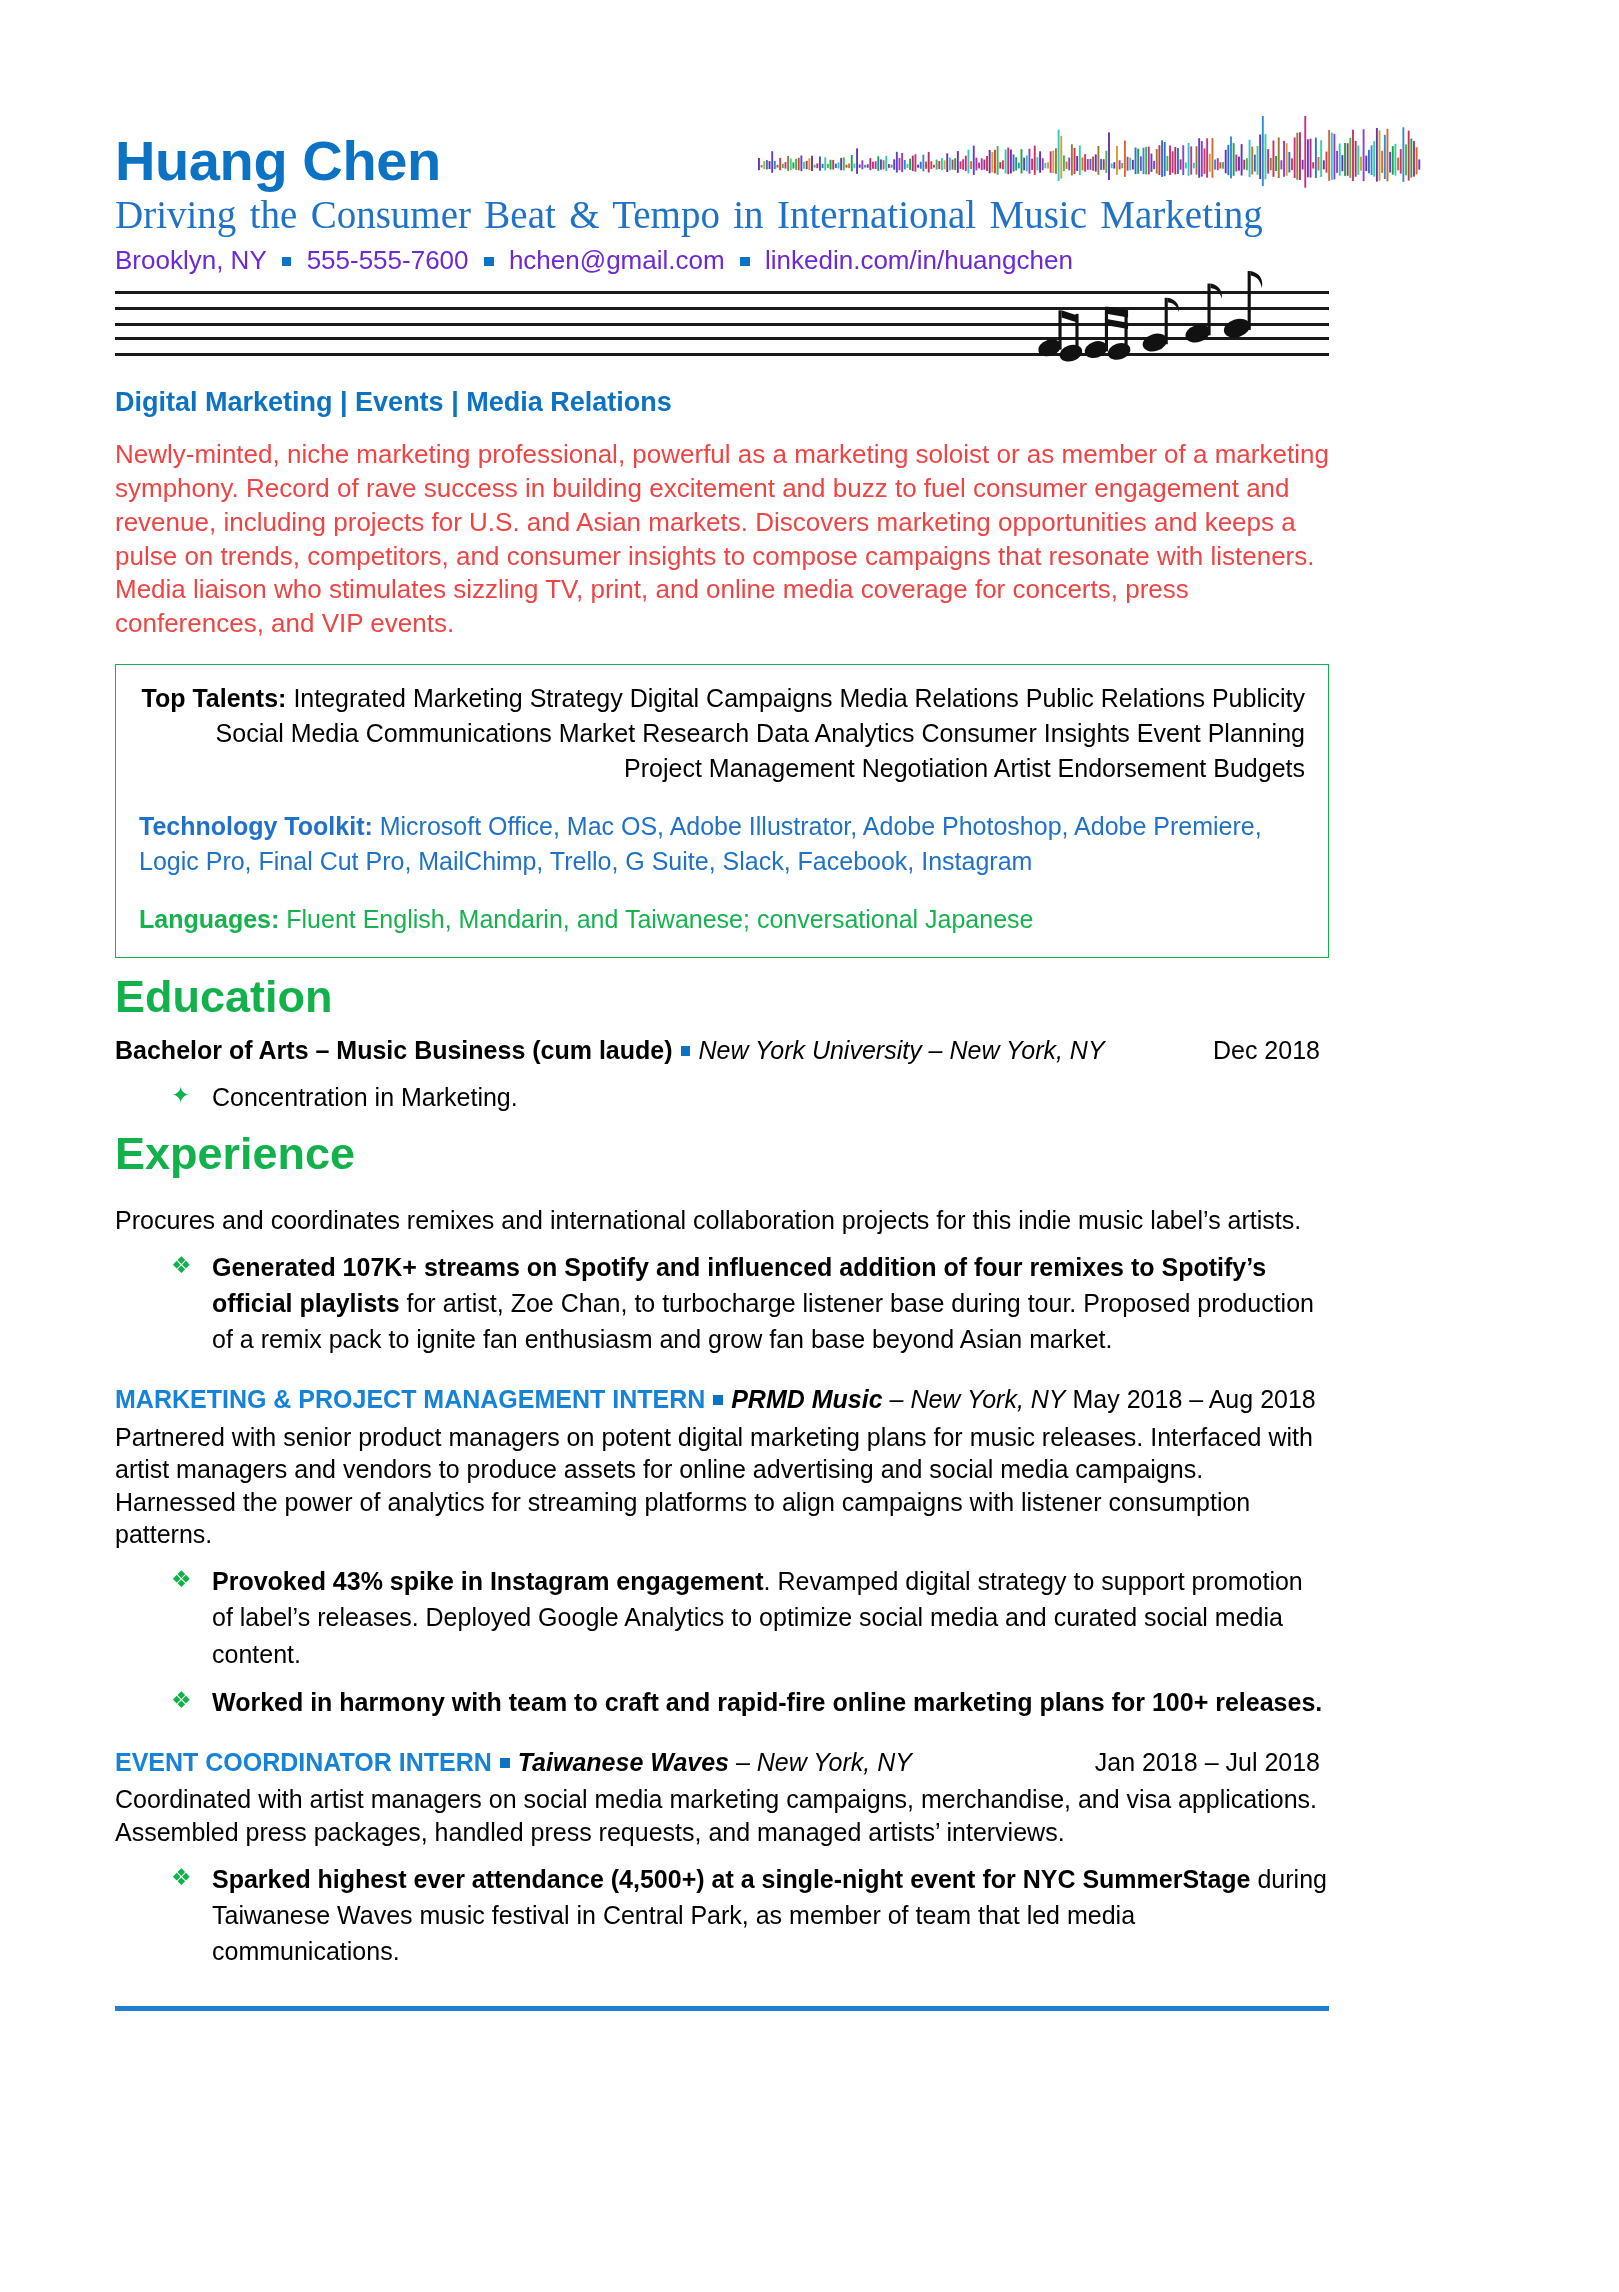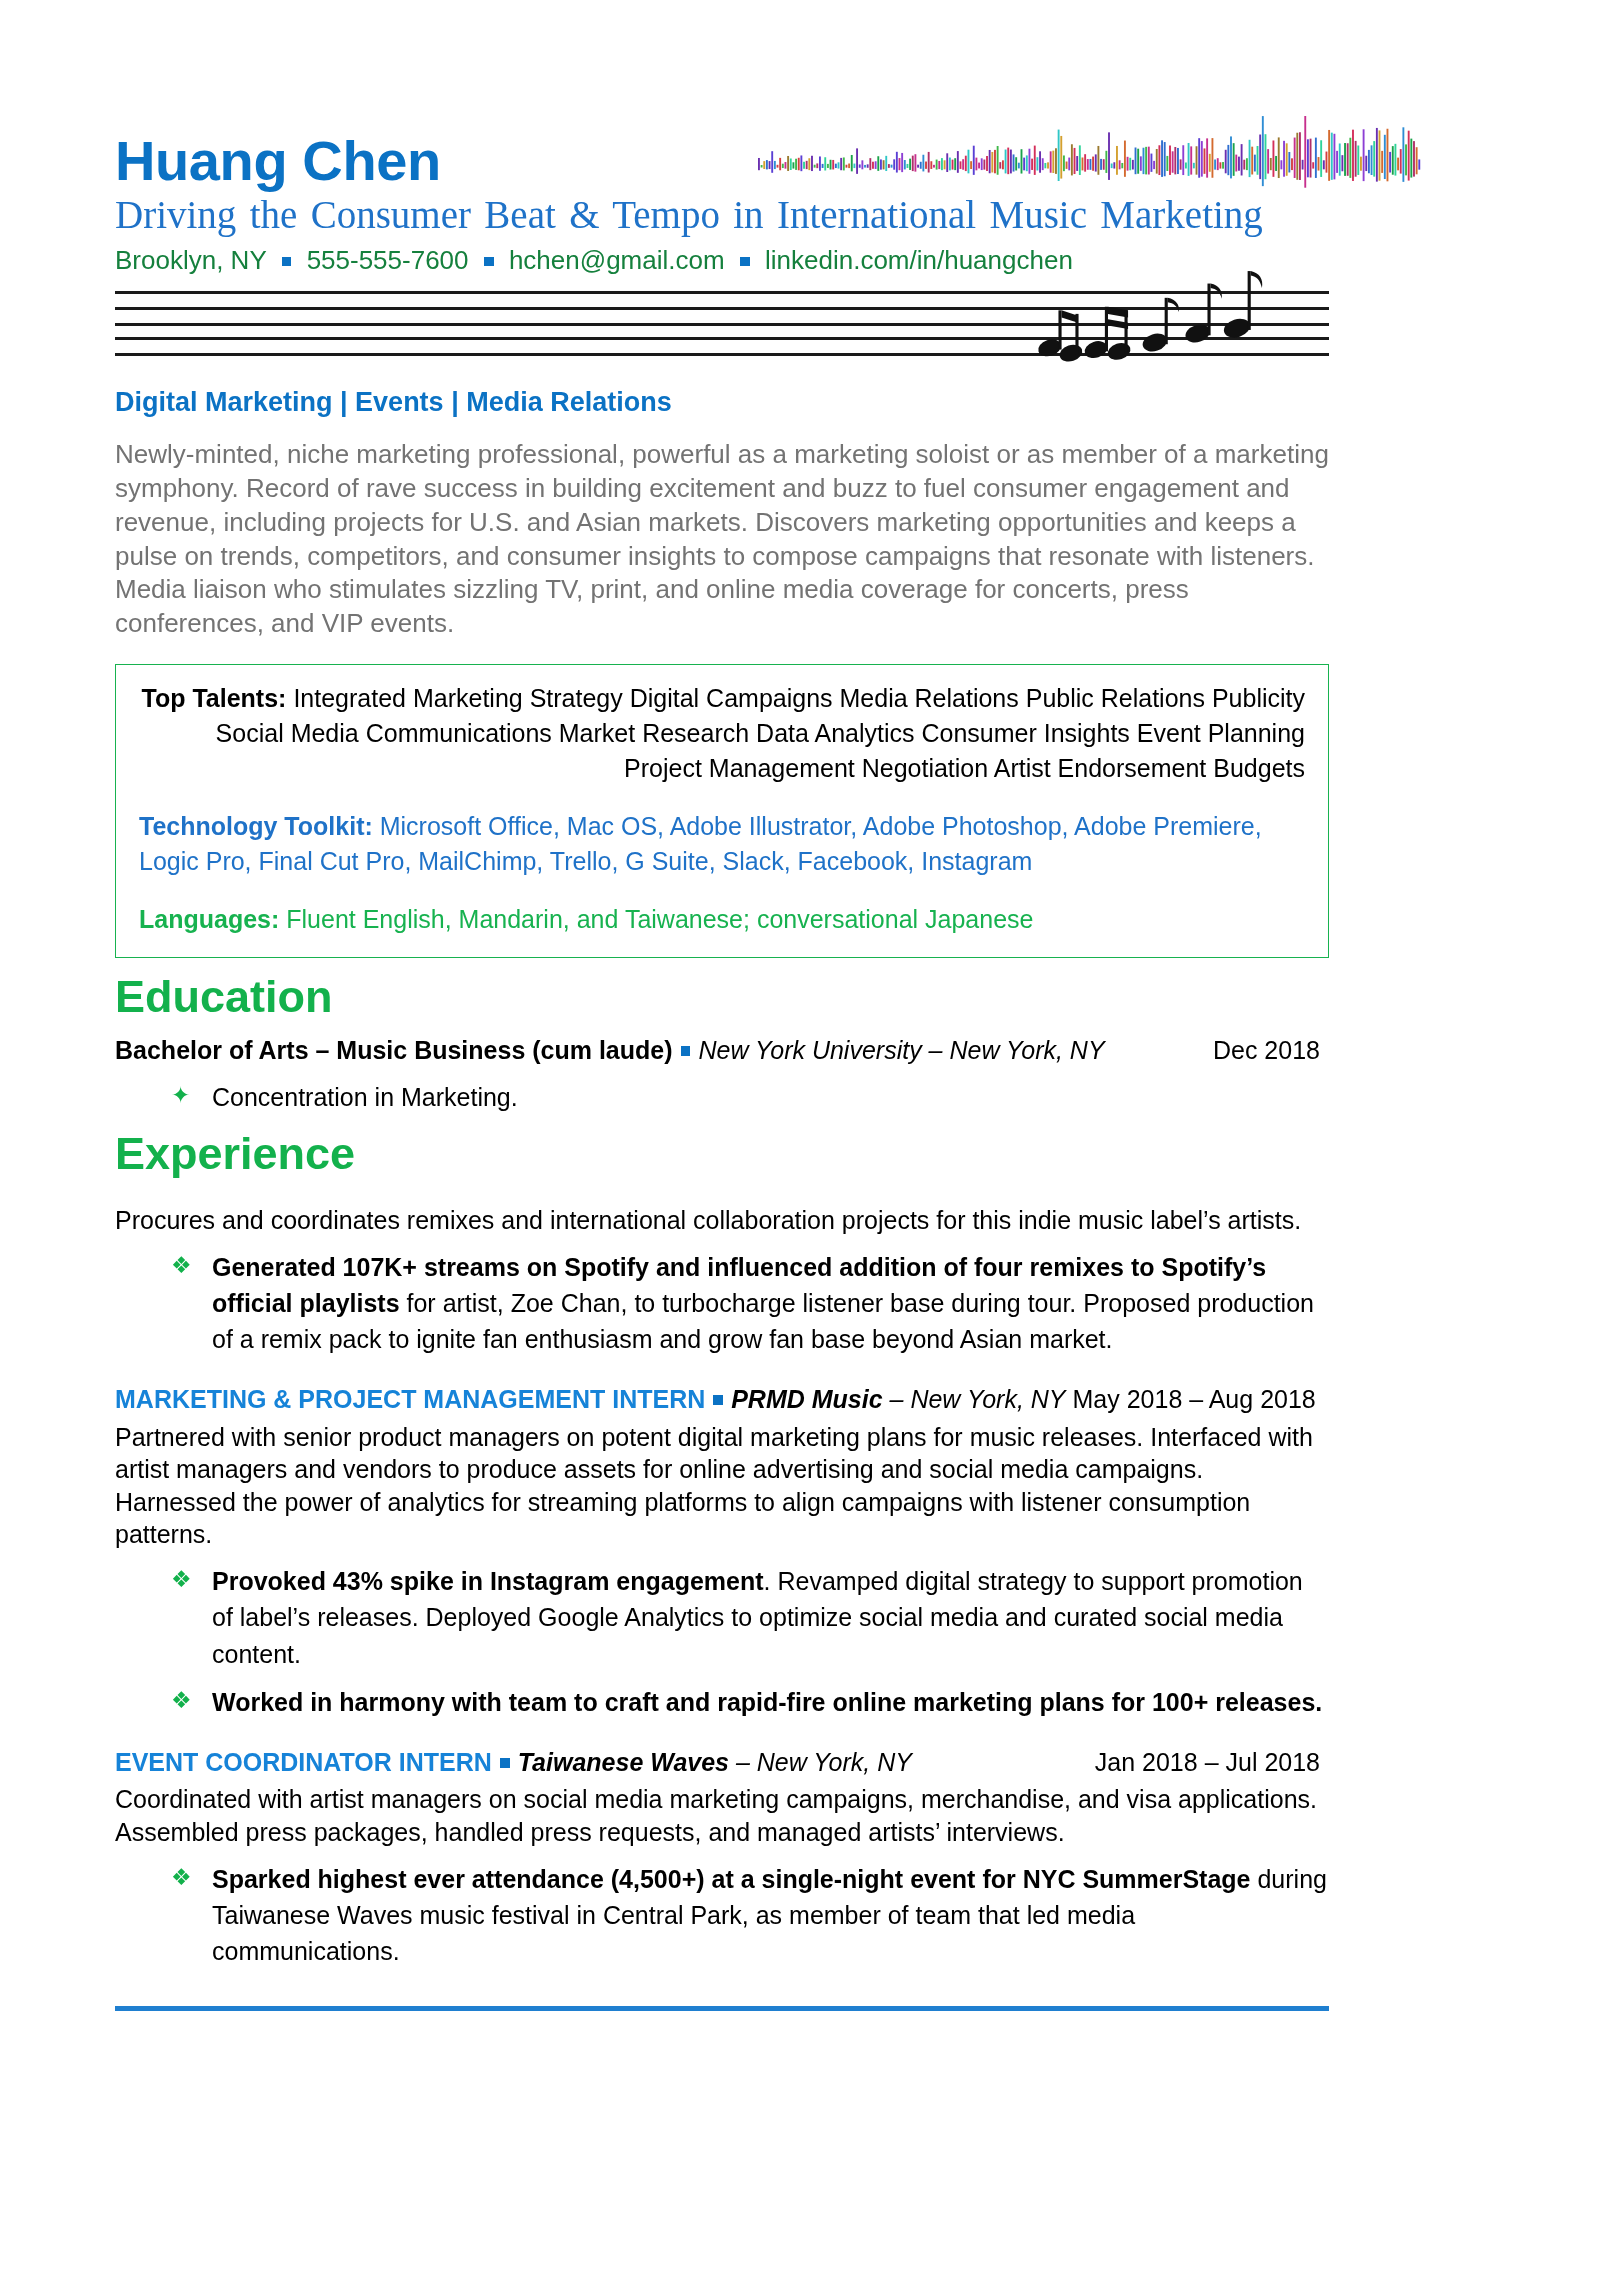--- a/index.html
+++ b/index.html
@@ -43,21 +43,21 @@
     font-size: 39px;
     color: #1F72C8;
     line-height: 1.12;
     margin: 3.6px 0 0 0;
     max-width: 1325px;
     word-spacing: 3.6px;
   }
   .contact {
     font-family: "Liberation Sans", sans-serif;
     font-size: 26px;
-    color: #15803d;
+    color: #6d28d9;
     margin: 9px 0 0 0;
     line-height: 1.2;
     white-space: nowrap;
   }
   .sq {
     display: inline-block;
     width: 9.9px;
     height: 9.9px;
     background: #0B72C4;
     margin: 0 8px 1.8px 8px;
@@ -98,21 +98,21 @@
     font-weight: bold;
     color: #0B72C4;
     margin: 16px 0 0 0;
   }
 
   
   .summary {
     font-size: 26px;
     line-height: 1.30;
     margin: 19.7px 0 0 0;
-    color: #737373;
+    color: #ef4444;
     max-width: 1397px;
   }
 
   
   .skills-box {
     border: 1.8px solid #17B24F;
     margin: 23px 0 0 0;
     padding: 16px 23px 19.7px 23px;
     box-sizing: border-box;
   }

